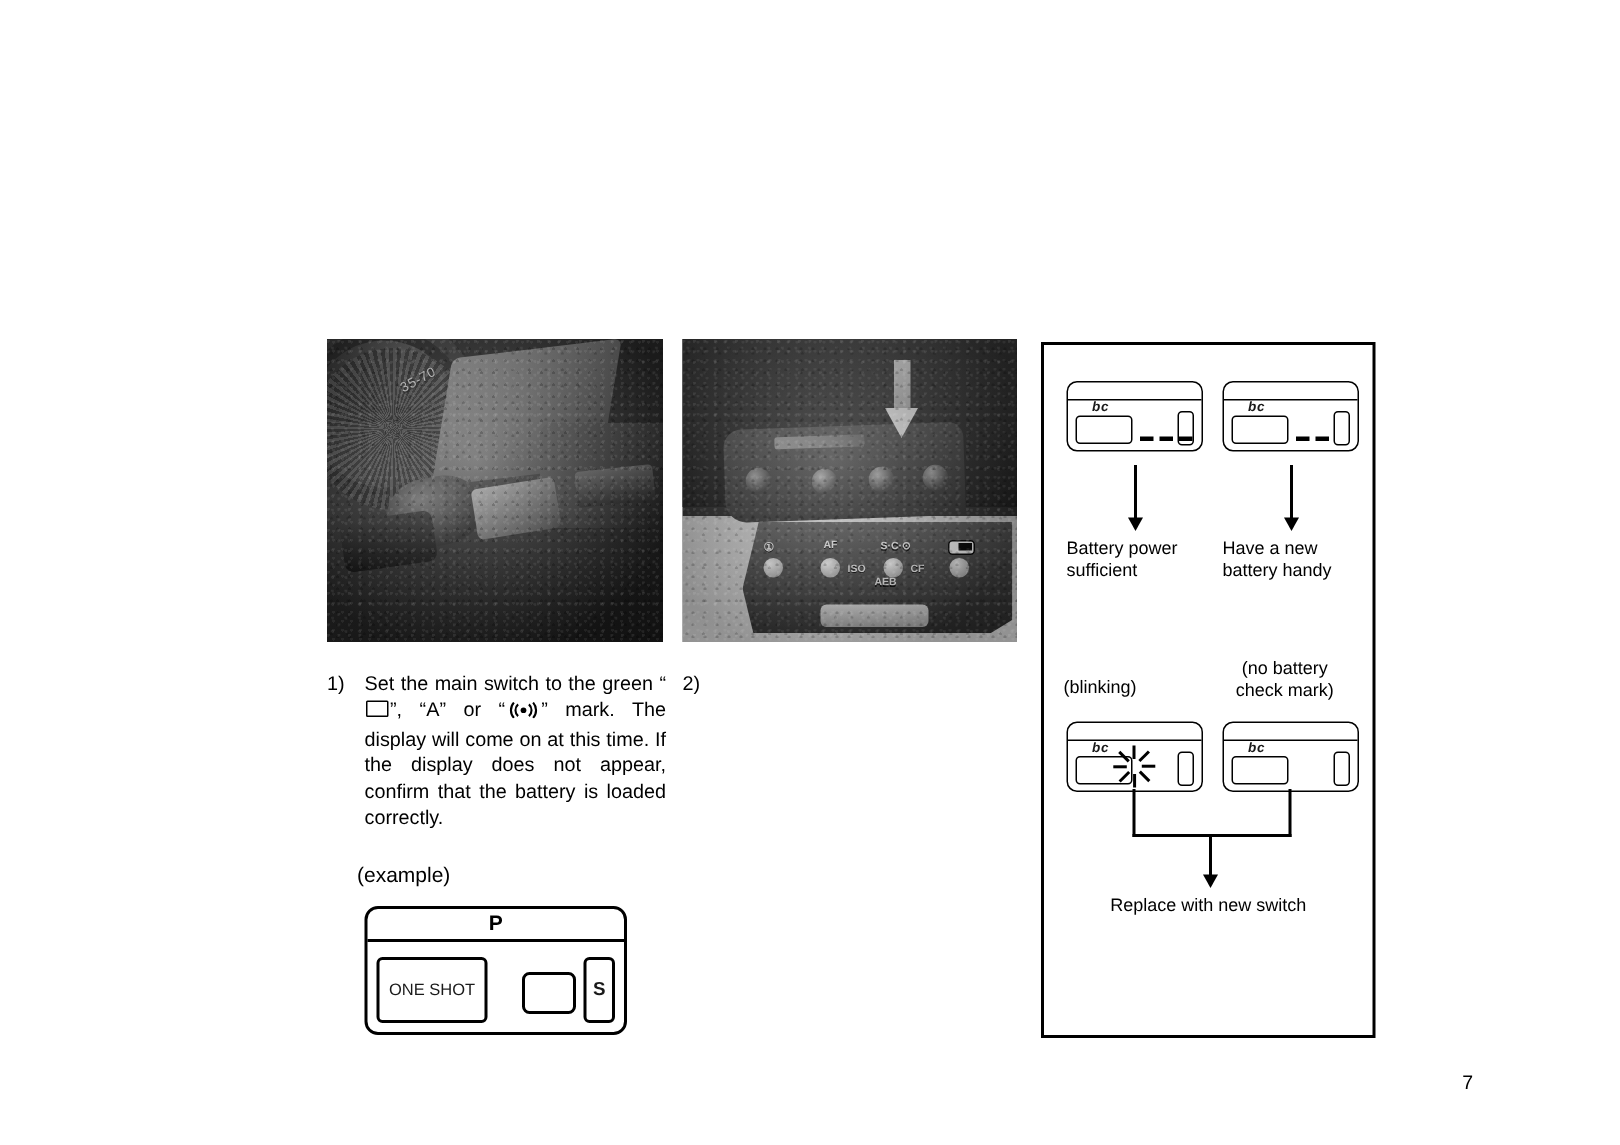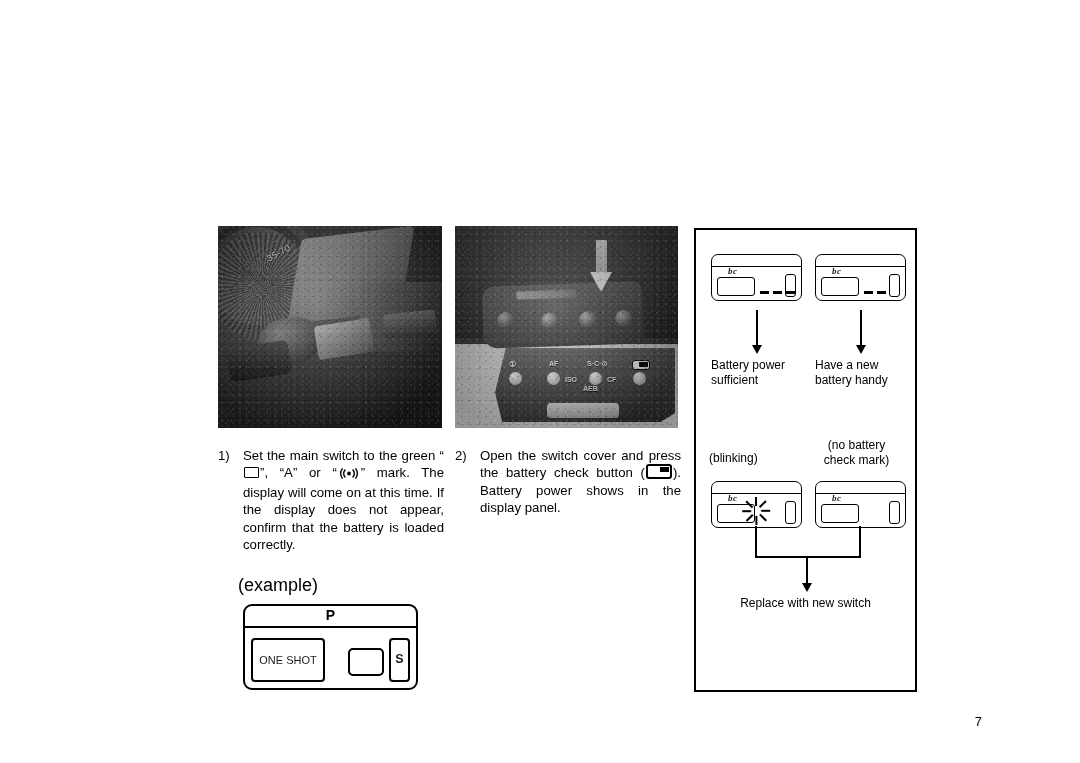--- a/index.html
+++ b/index.html
@@ -223,21 +223,21 @@
   .glyph-batt::after {
     content: "";
     position: absolute; right: 1px; top: 1px;
     width: 9px; height: 5px;
     background: #000;
   }
 
   
   #example-label {
     position: absolute; left: 238px; top: 575px;
-    font-size: 18px; color: #000;
+    font-size: 14px; color: #000;
   }
   #example-lcd {
     position: absolute; left: 243px; top: 604px;
     width: 175px; height: 86px;
     border: 2.2px solid #000;
     border-radius: 9px;
     background: #fff;
     box-sizing: border-box;
   }
   #example-lcd .strip {
@@ -299,21 +299,21 @@
     background: #fff;
     box-sizing: border-box;
   }
   .lcd .bar {
     position: absolute; left: 0; right: 0; top: 11px;
     border-top: 1.8px solid #000;
   }
   .lcd .bc {
     position: absolute; left: 16px; top: 11px;
     font-size: 9px; font-style: italic; font-weight: bold;
-    font-family: Liberation Serif, serif;
+    font-family: Liberation Sans, sans-serif;
     letter-spacing: .5px;
   }
   .lcd .lbox {
     position: absolute; left: 5px; top: 22px;
     width: 38px; height: 19px;
     border: 1.8px solid #000;
     border-radius: 3px;
     box-sizing: border-box;
   }
   .lcd .rbox {
@@ -430,21 +430,20 @@
             <circle cx="11" cy="5.5" r="1.9" fill="#000"></circle>
             <path d="M7.4 1.6 A5.2 5.2 0 0 0 7.4 9.4" stroke="#000" stroke-width="1.4" fill="none"></path>
             <path d="M14.6 1.6 A5.2 5.2 0 0 1 14.6 9.4" stroke="#000" stroke-width="1.4" fill="none"></path>
             <path d="M4.6 0.4 A7.6 7.6 0 0 0 4.6 10.6" stroke="#000" stroke-width="1.4" fill="none"></path>
             <path d="M17.4 0.4 A7.6 7.6 0 0 1 17.4 10.6" stroke="#000" stroke-width="1.4" fill="none"></path>
           </svg></span><span>” mark. The display will come on at this time. If the display does not appear, confirm that the battery is loaded correctly.</span></div>
   </div>
 
   <div class="step" id="step-2">
     <div class="num">2)</div>
-    <div class="body"><span>Open the switch cover and press the battery check button (</span><span class="glyph-batt"></span><span>). Battery power shows in the display panel.</span></div>
   </div>
 
   <div id="example-label">(example)</div>
   <div id="example-lcd">
     <div class="mode">P</div>
     <div class="strip"></div>
     <div class="oneshot">
       <span>ONE SHOT</span>
     </div>
     <div class="midbox"></div>

